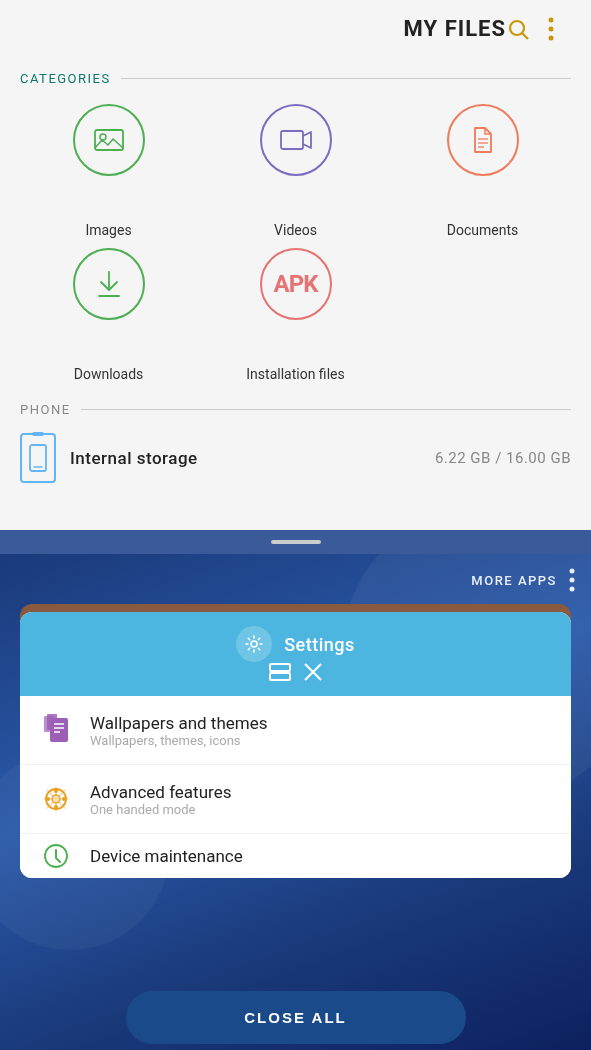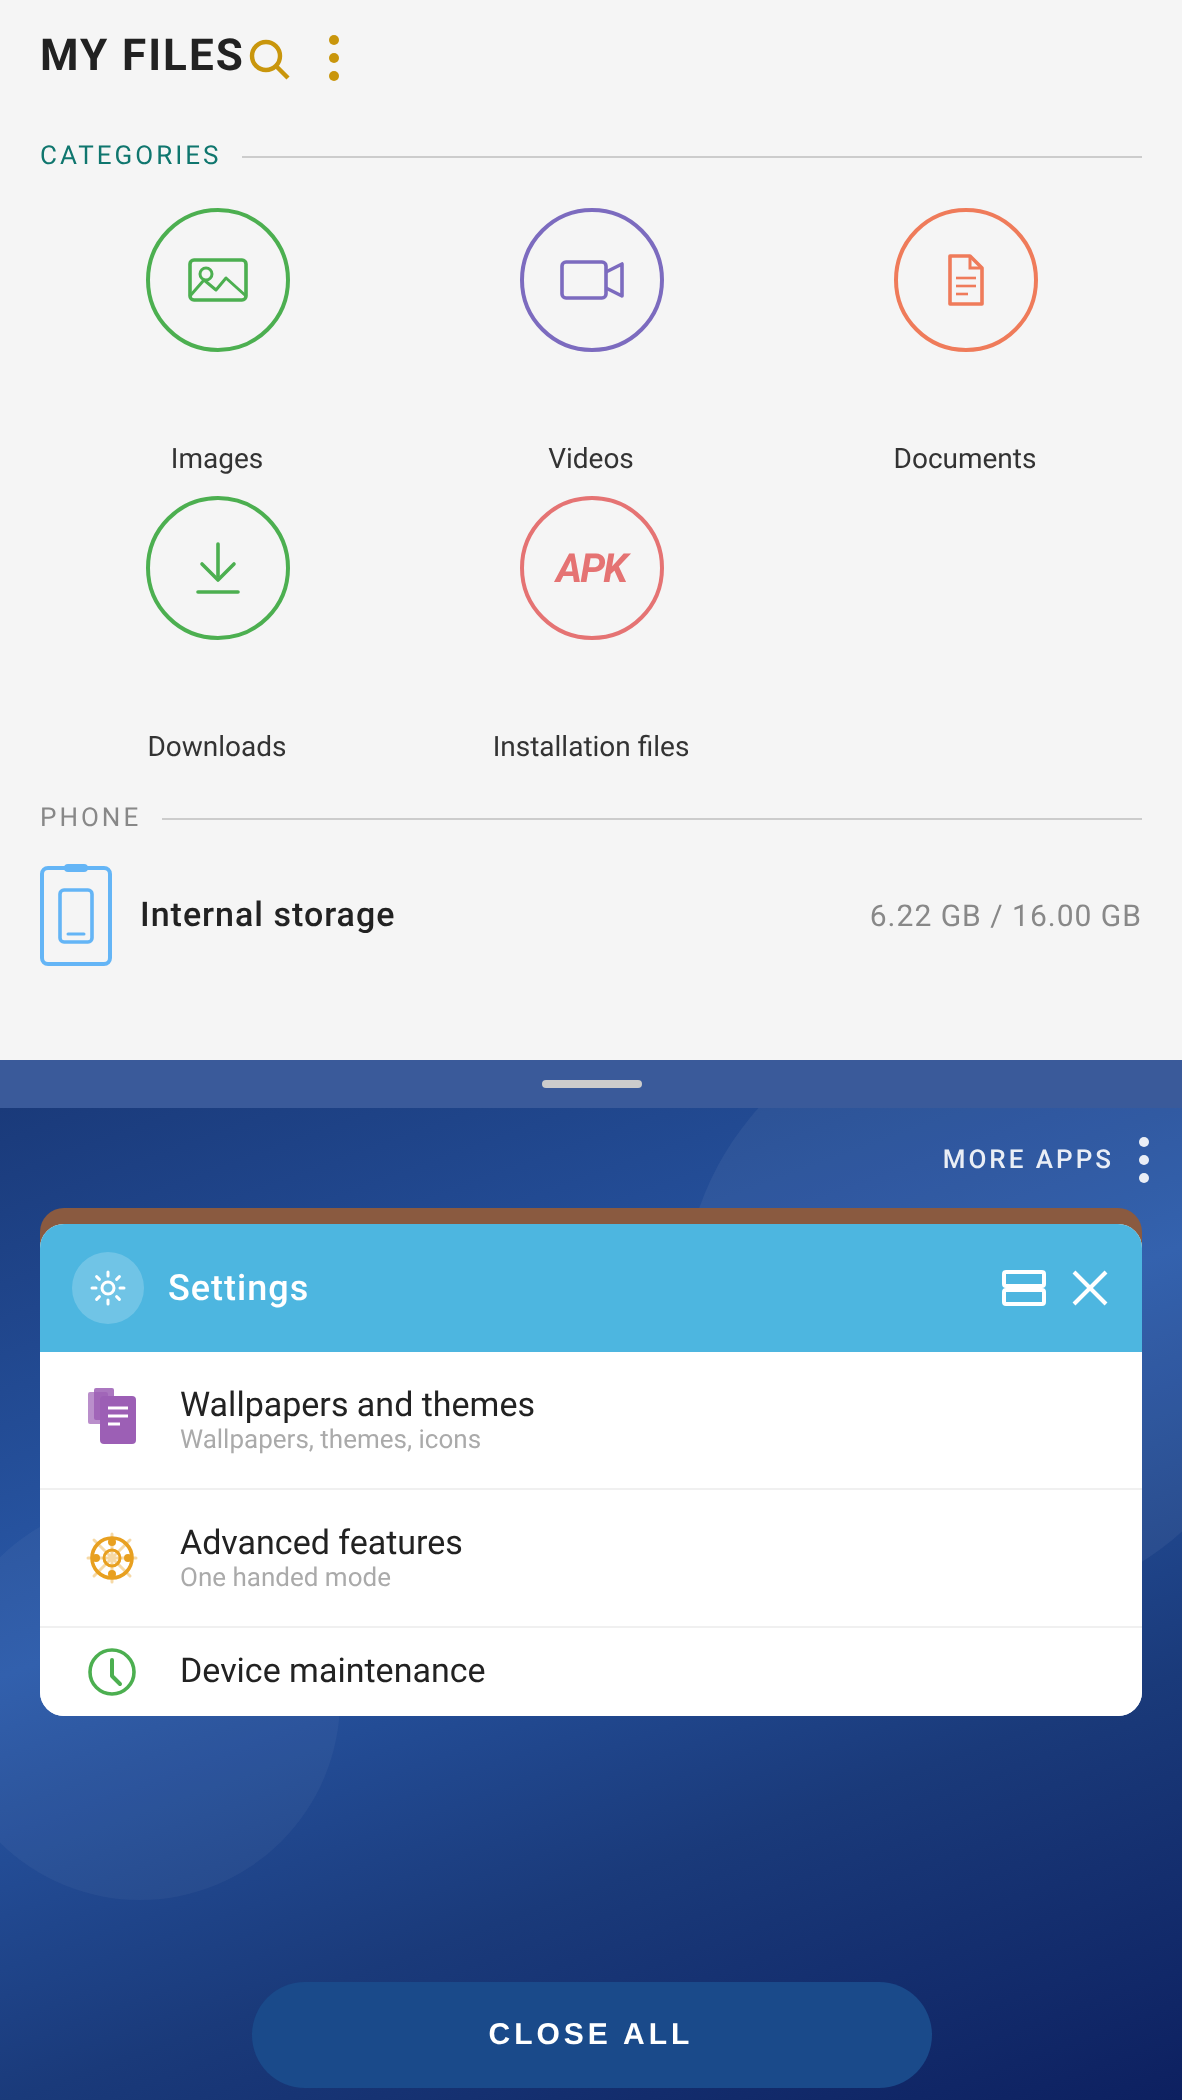--- a/index.html
+++ b/index.html
@@ -15,22 +15,22 @@
     .top-section {
       width: 591px;
       height: 530px;
       background: #f5f5f5;
       position: relative;
     }
 
     .top-header {
       display: flex;
       align-items: center;
-      justify-content: flex-start;
-      padding: 16px 20px;
+      justify-content: flex-end;
+      padding: 16px 37px;
       background: #f5f5f5;
     }
 
     .top-title {
       font-size: 22px;
       font-weight: bold;
       color: #222;
       letter-spacing: 1px;
     }
 
@@ -273,20 +273,21 @@
       overflow: hidden;
       top: 12px;
     }
 
     .settings-card-header {
       background: #4db6e0;
       padding: 14px 16px;
       display: flex;
       align-items: center;
       justify-content: space-between;
+      flex-direction: column;
     }
 
     .settings-header-left {
       display: flex;
       align-items: center;
       gap: 12px;
     }
 
     .gear-circle {
       width: 36px;
@@ -460,21 +461,21 @@
           <line x1="18" y1="6" x2="18" y2="22" stroke="#4caf50" stroke-width="1.8" stroke-linecap="round"></line>
           <path d="M10 16 L18 24 L26 16" stroke="#4caf50" stroke-width="1.8" fill="none" stroke-linecap="round" stroke-linejoin="round"></path>
           <line x1="8" y1="30" x2="28" y2="30" stroke="#4caf50" stroke-width="1.8" stroke-linecap="round"></line>
         </svg>
       </div>
       <span class="category-label">Downloads</span>
     </div>
 
     <div class="category-item cat-installation">
       <div class="category-icon-circle">
-        <span style="color:#e57373; font-size:20px; font-weight:bold; letter-spacing:-1px;font-style:italic;">APK</span>
+        <span style="color:#e57373; font-size:24px; font-weight:bold; letter-spacing:-1px;">APK</span>
       </div>
       <span class="category-label">Installation files</span>
     </div>
 
   </div>
 
   <div class="phone-section-label">PHONE</div>
 
   <div class="storage-row">
     <div class="storage-icon">

